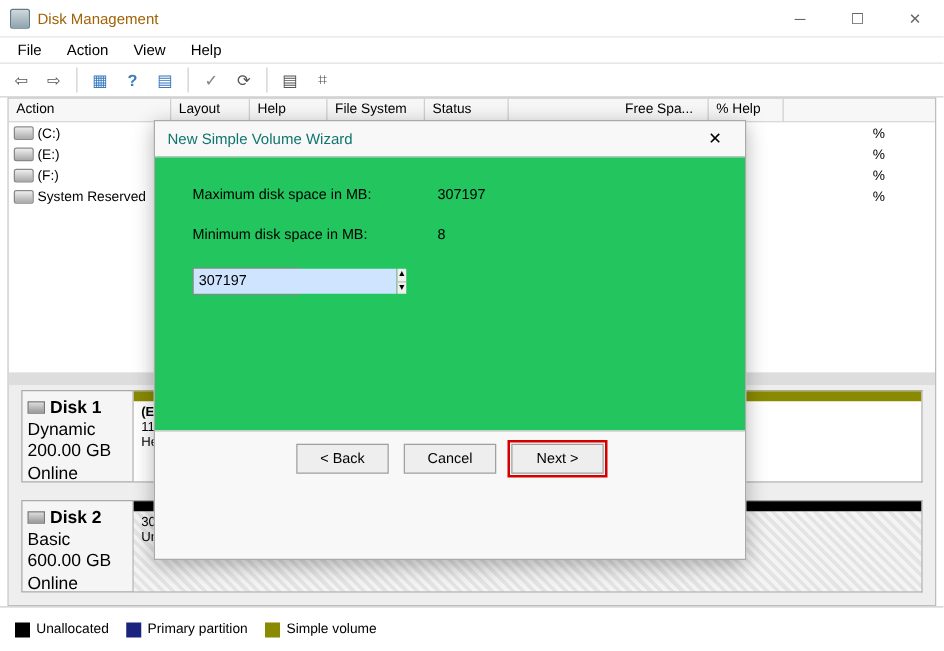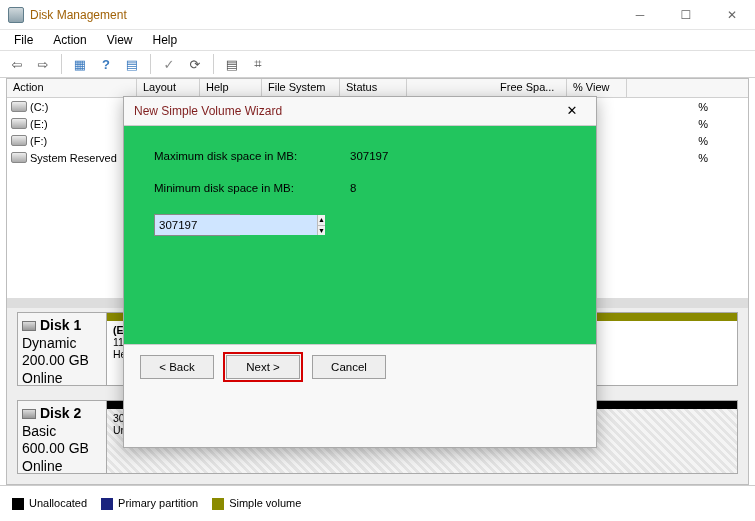--- a/index.html
+++ b/index.html
@@ -53,35 +53,35 @@
   .part.unalloc { border-top:8px solid #000; background:repeating-linear-gradient(45deg,#f4f4f4,#f4f4f4 3px,#e4e4e4 3px,#e4e4e4 6px); }
 
   
   .legend { position:absolute; bottom:0; left:0; right:0; height:36px; border-top:1px solid #ccc; display:flex; align-items:center; font-size:11px; padding:0 12px; gap:14px; background:#fff; }
   .swatch { width:12px; height:12px; display:inline-block; margin-right:5px; vertical-align:middle; }
   .sw-un{background:#000;} .sw-pp{background:#1a237e;} .sw-sv{background:#8a8a00;}
 
   
   .modal { position:absolute; left:123px; top:96px; width:474px; height:352px; background:#f8f8f8; border:1px solid #aaa; box-shadow:0 4px 16px rgba(0,0,0,0.3); font-size:12px; }
   .mtitle { height:28px; display:flex; align-items:center; padding:0 10px; }
-  .mtitle .mt { flex:1; color:#7f1d1d; font-size:12px; }
+  .mtitle .mt { flex:1; color:#0f766e; font-size:12px; }
   .mtitle .mclose { width:28px; height:28px; display:flex; align-items:center; justify-content:center; font-family:"Segoe UI Symbol"; font-size:13px; }
   .mhead { padding:4px 20px 12px 34px; }
   .mhead b { font-size:12px; }
   .mhead .sub { font-size:11px; color:#333; margin-top:2px; padding-left:12px; }
   .mbody { border-top:1px solid #ccc; border-bottom:1px solid #ccc; background:#22c55e; height:220px; padding:24px 30px; font-size:11.5px; }
   .fldrow { display:flex; margin-bottom:20px; align-items:center; }
   .fldrow .lbl { width:196px; }
   .fldrow .val { width:110px; }
   .spinwrap { display:flex; border:1px solid #888; background:#fff; height:22px; width:86px; }
   .spinwrap input { flex:1; border:none; outline:none; padding:1px 4px; font-size:11.5px; background:#cfe5ff; color:#000; }
   .spinbtns { width:16px; border-left:1px solid #bbb; display:flex; flex-direction:column; }
   .spinbtns div { flex:1; display:flex; align-items:center; justify-content:center; font-size:7px; background:#f0f0f0; }
   .spinbtns div:first-child { border-bottom:1px solid #bbb; }
-  .mfoot { height:44px; display:flex; align-items:center; justify-content:flex-start; gap:12px; padding:0 16px; }
+  .mfoot { height:44px; display:flex; align-items:center; justify-content:center; gap:12px; padding:0 16px; }
   .wbtn { width:74px; height:24px; border:1px solid #a0a0a0; background:#eee; font-size:11.5px; display:flex; align-items:center; justify-content:center; }
   .wbtn.hl { outline:2px solid #d40000; outline-offset:1px; }
 </style>
 </head>
 <body>
 
 <div class="titlebar">
   <span class="appicon"></span>
   <span class="title">Disk Management</span>
   <div class="winbtn">─</div>
@@ -114,21 +114,21 @@
 <div class="workarea">
 
   <div class="volhdr">
     <div class="c-vol">Action</div>
     <div class="c-lay">Layout</div>
     <div class="c-type">Help</div>
     <div class="c-fs">File System</div>
     <div class="c-stat">Status</div>
     <div class="c-cap">Capacity</div>
     <div class="c-free">Free Spa...</div>
-    <div class="c-pct">% View</div>
+    <div class="c-pct">% Help</div>
   </div>
   <div class="vollist">
     <div class="vrow">
       <span class="vicon"></span>
       <span class="vname">(C:)</span>
       <span class="pctend">%</span>
     </div>
     <div class="vrow">
       <span class="vicon"></span>
       <span class="vname">(E:)</span>
@@ -204,16 +204,16 @@
         <input value="307197" style="">
         <div class="spinbtns">
           <div>▲</div>
           <div>▼</div>
         </div>
       </div>
     </div>
   </div>
   <div class="mfoot">
     <div class="wbtn">&lt; Back</div>
+    <div class="wbtn">Cancel</div>
     <div class="wbtn hl">Next &gt;</div>
-    <div class="wbtn">Cancel</div>
   </div>
 </div>
 
 </body></html>

